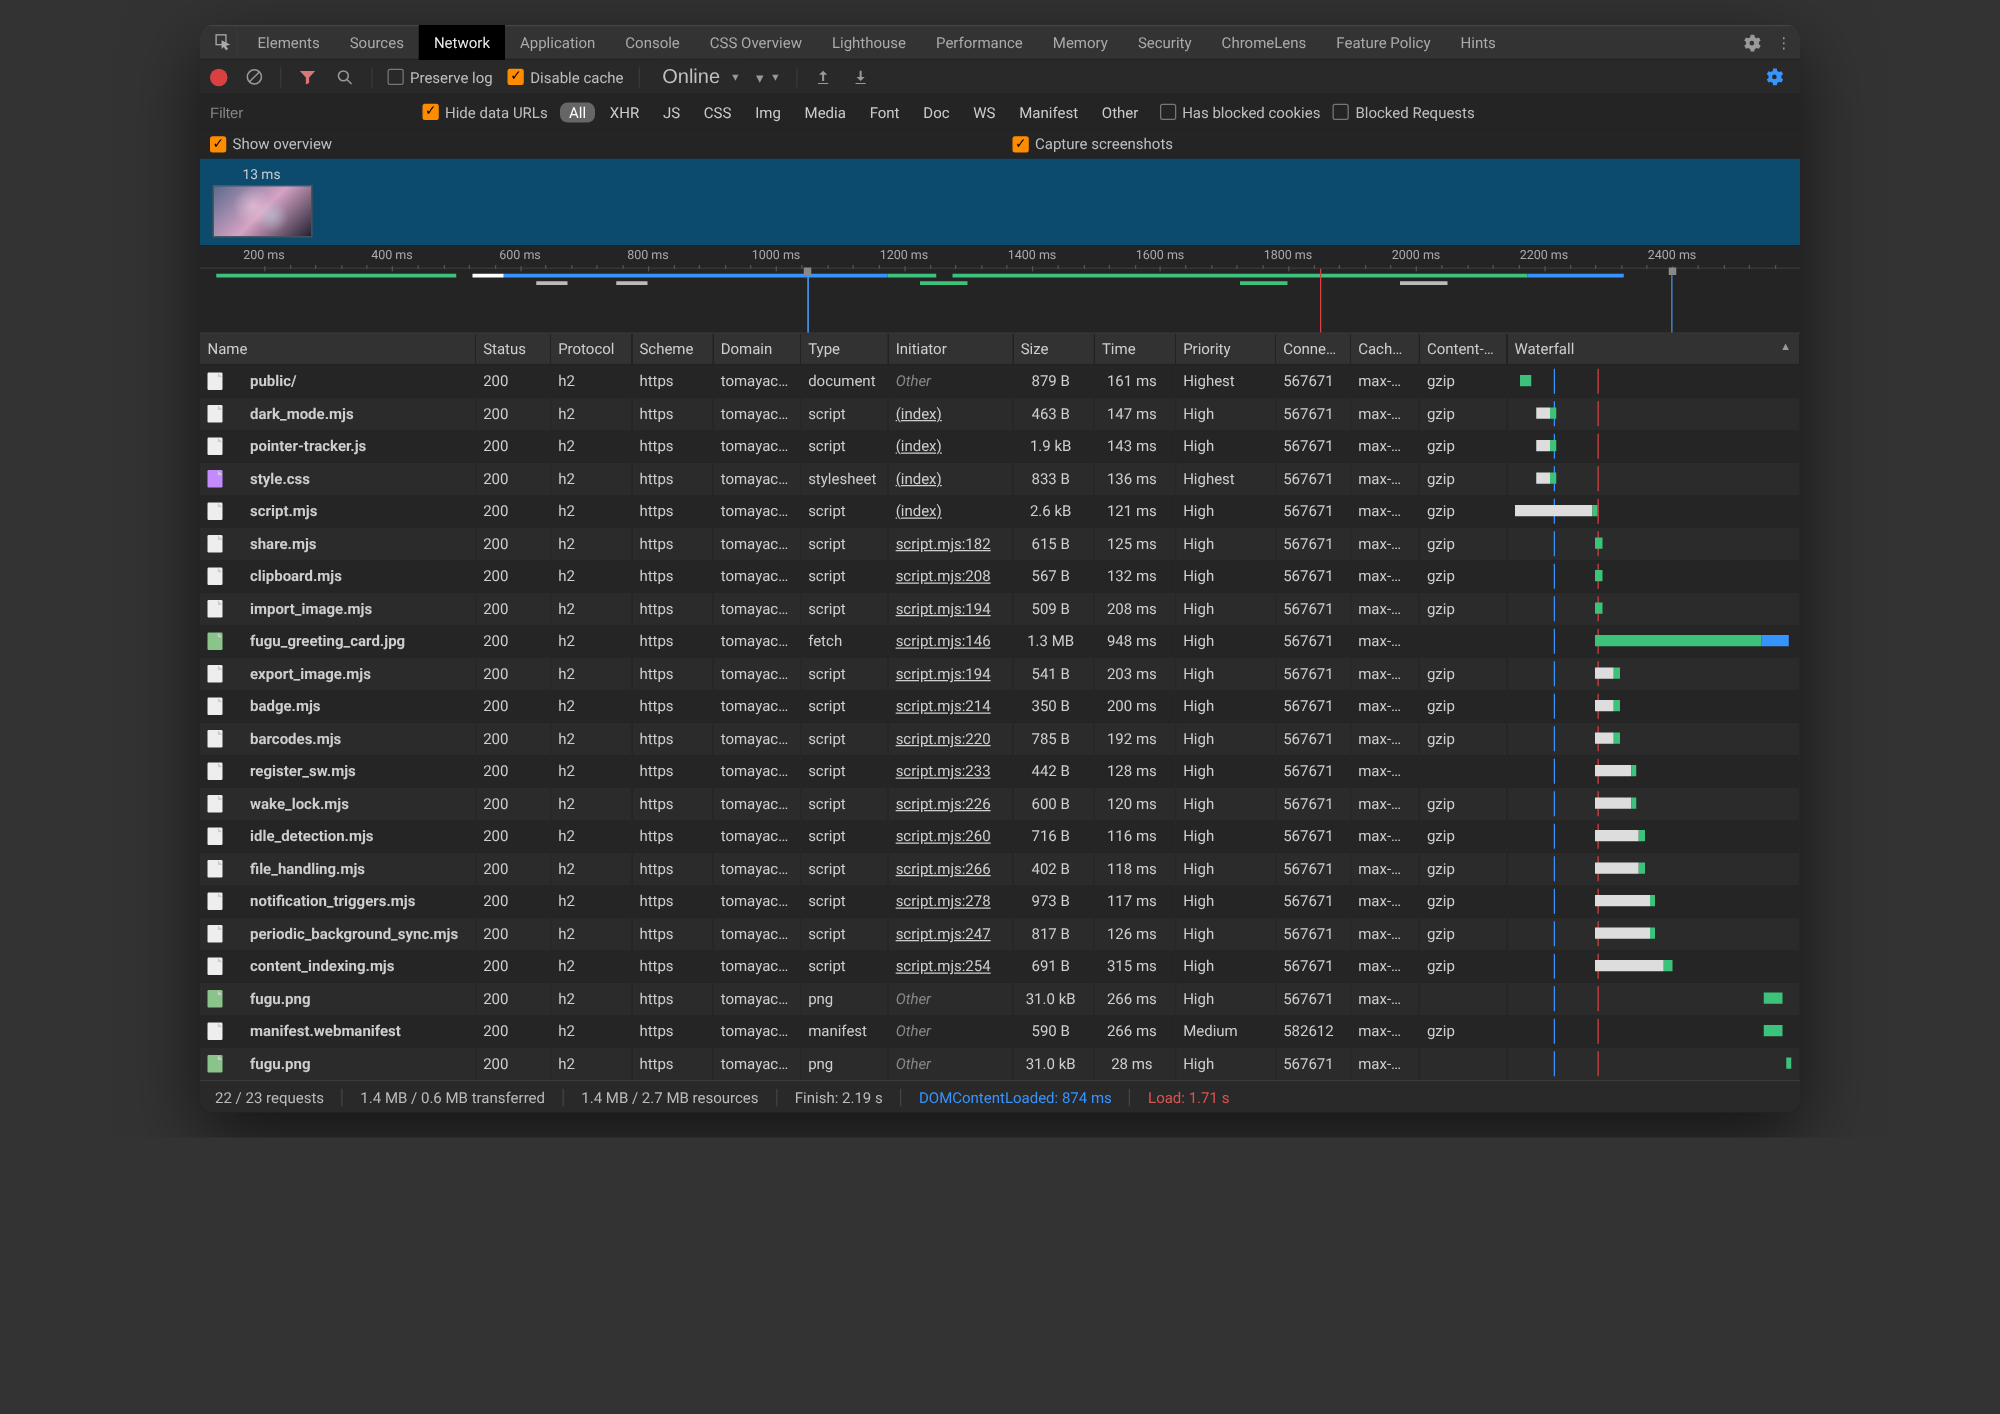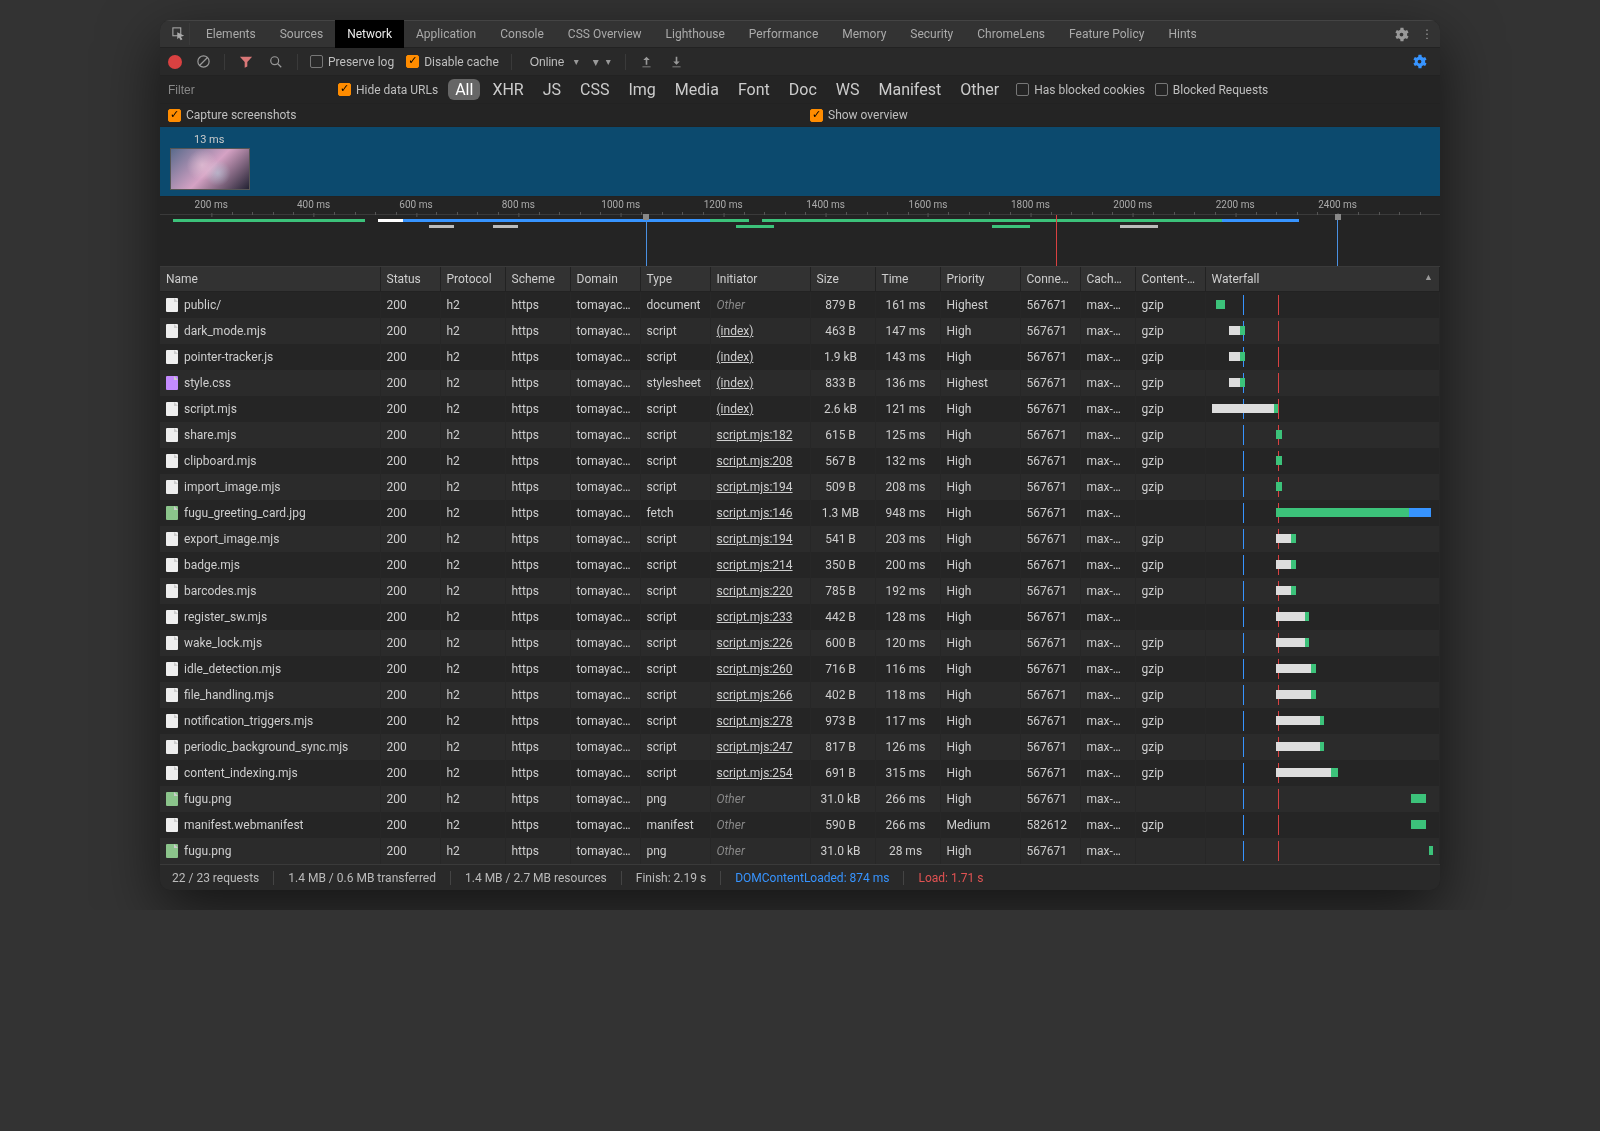--- a/index.html
+++ b/index.html
@@ -87,39 +87,39 @@
   border-bottom: 1px solid #222;
 }
 .rec-dot { width:14px;height:14px;border-radius:50%;background:#d94141; }
 .icon-btn { width:18px;height:18px;display:flex;align-items:center;justify-content:center;color:#999; }
 .filter-icon { color:#d97777; }
 .toolbar-sep { width:1px; height:16px; background:#3a3a3a; }
 .chk { display:flex;align-items:center;gap:5px;font-size:12px;color:#bfbfbf; }
 .chk input { appearance:none;width:13px;height:13px;border:1px solid #777;border-radius:2px;background:transparent;position:relative; }
 .chk input:checked { background:#ff8c00;border-color:#ff8c00; }
 .chk input:checked::after { content:"✓";position:absolute;top:-2px;left:1px;font-size:11px;color:#000; }
-select.throttling { background:#292929;color:#bfbfbf;border:none;font-size:12px;padding:2px 16px 2px 6px;appearance:none; }
+select.throttling { background:#292929;color:#bfbfbf;border:none;font-size:16px;padding:2px 16px 2px 6px;appearance:none; }
 .sel-wrap {position:relative;display:flex;align-items:center;}
 .sel-wrap::after { content:"▾";position:absolute;right:2px;color:#999;font-size:10px;pointer-events:none; }
 .settings-active { color:#3794ff; }
 
 .toolbar2 {
   background: #242424;
   height: 28px;
   display:flex;
   align-items:center;
   padding: 0 8px;
   gap: 10px;
   border-bottom: 1px solid #222;
   font-size:12px;
 }
 .filter-input { background:transparent;border:none;color:#aaa;width:160px;font-size:12px; }
 .filter-input::placeholder{color:#888;}
 .type-pills { display:flex;gap:5px;align-items:center; }
-.pill { padding:1px 7px;font-size:16px;color:#ccc;border-radius:6px;cursor:pointer; }
+.pill { padding:1px 7px;font-size:12px;color:#ccc;border-radius:6px;cursor:pointer; }
 .pill.active { background:#666;color:#fff; }
 
 .toolbar3 {
   background:#242424;
   display:grid;
   grid-template-columns: 1fr 1fr;
   padding: 4px 8px;
   gap: 4px 20px;
   border-bottom: 1px solid #222;
   font-size:12px;
@@ -175,21 +175,21 @@
 td {
   padding:3px 6px;
   font-size:12px;
   color:#cecece;
   border-right:1px solid #272727;
   white-space:nowrap;overflow:hidden;text-overflow:ellipsis;
   height:20px;
 }
 tbody tr:nth-child(even){background:#2b2b2b;}
 tbody tr:nth-child(odd){background:#252525;}
-.name-cell{display:flex;align-items:center;gap:6px;}
+.name-cell{display:flex;align-items:center;gap:22px;font-weight:bold;}
 .file-icon{width:12px;height:14px;background:#eee;border-radius:1px;flex-shrink:0;position:relative;}
 .file-icon::after{content:"";position:absolute;top:0;right:0;width:4px;height:4px;background:#ccc;clip-path:polygon(0 0,100% 100%,0 100%);}
 .file-icon.css{background:#c48bff;}
 .file-icon.img{background:#8bc48b;}
 .initiator-link{text-decoration:underline;color:#cecece;cursor:pointer;}
 .initiator-other{color:#888;font-style:italic;}
 td.num{text-align:center;padding-right:10px;}
 
 .wf-cell{position:relative;height:20px;}
 .wf-seg{position:absolute;top:5px;height:9px;}
@@ -312,25 +312,25 @@
       </label>
     <label class="chk">
         <input type="checkbox" style="">
         <span>Blocked Requests</span>
       </label>
   </div>
 
   <div class="toolbar3">
     <label class="chk">
         <input type="checkbox" checked="" style="">
-        <span>Capture screenshots</span>
+        <span>Show overview</span>
       </label>
     <label class="chk">
         <input type="checkbox" checked="" style="">
-        <span>Show overview</span>
+        <span>Capture screenshots</span>
       </label>
   </div>
 
   <div class="shot-strip">
     <div class="shot-label">13 ms</div>
     <div class="shot-thumb"></div>
   </div>
 
   <div class="timeline">
     <div class="ruler" id="ruler">

